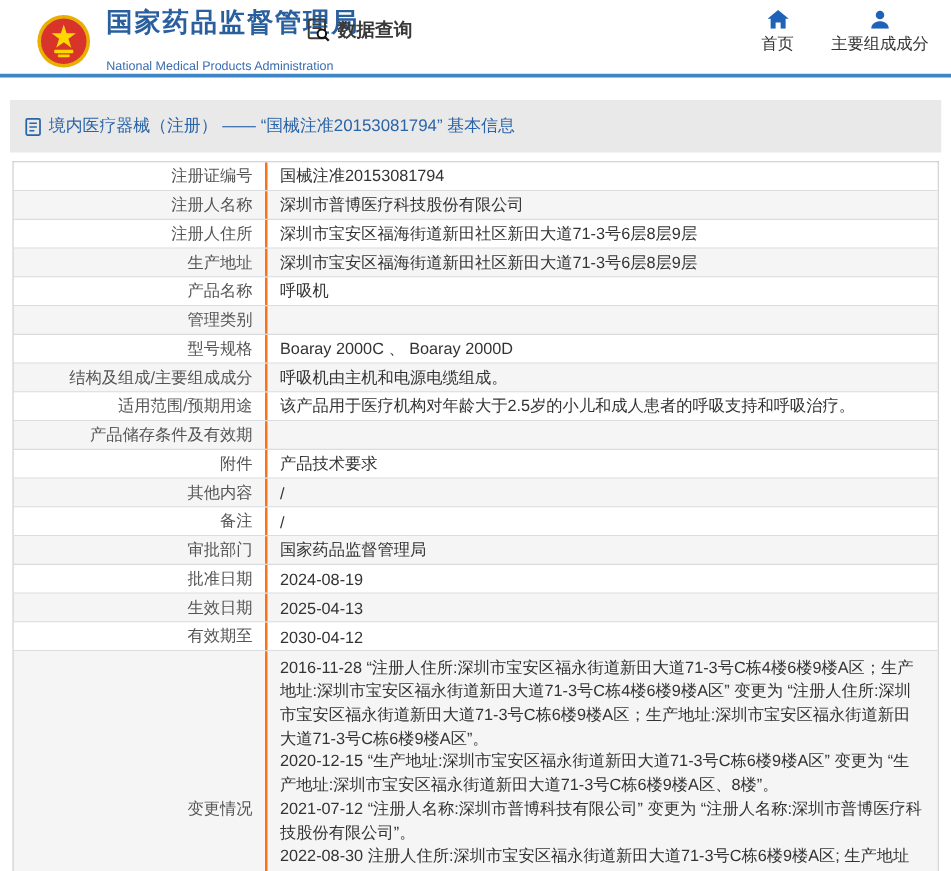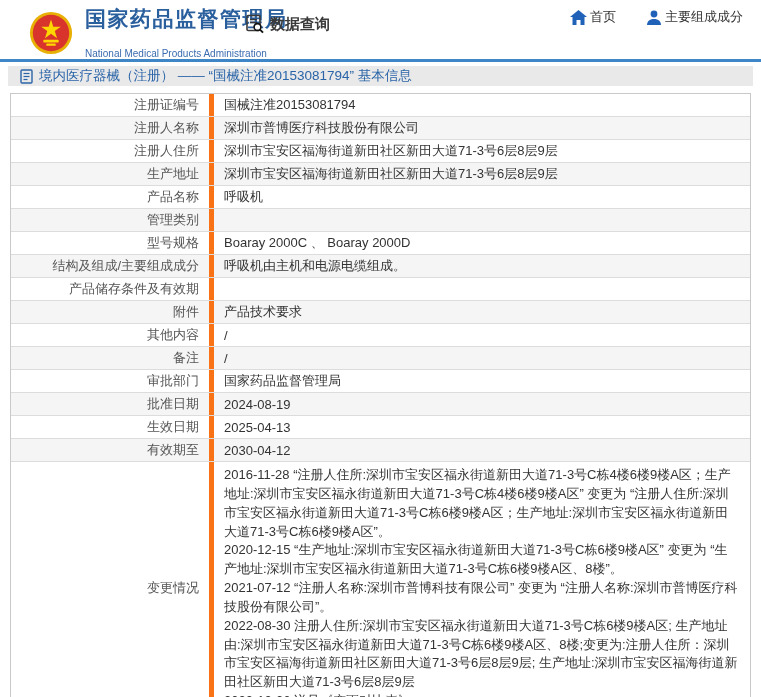--- a/index.html
+++ b/index.html
@@ -19,27 +19,27 @@
     border-bottom: 3px solid #3e86c6;
   }
   .brand { position:absolute; left:28px; top:7px; display:flex; align-items:center; }
   .emblem { width:46px; height:46px; flex:0 0 auto; }
   .brand-text { margin-left:11px; }
   .org-cn { font-size:21px; font-weight:bold; color:#2a5f9e; letter-spacing:1.5px; line-height:1.15; }
   .org-en { font-size:10px; color:#3b6cb0; margin-top:17px; }
   .data-query { position:absolute; left:245px; top:14px; display:flex; align-items:center; gap:5px;
     font-size:15px; color:#3a3a3a; font-weight:600; cursor:pointer; }
   .top-nav { position:absolute; right:18px; top:8px; display:flex; gap:30px; }
-  .top-nav .nav-item { display:flex; flex-direction:row; align-items:center; gap:3px; cursor:pointer; }
+  .top-nav .nav-item { display:flex; flex-direction:column; align-items:center; gap:3px; cursor:pointer; }
   .top-nav .nav-label { font-size:13px; color:#333; }
 
   
   .crumb-bar {
-    margin: 4px 8px 7px 8px;
-    height: 20px;
+    margin: 18px 8px 7px 8px;
+    height: 42px;
     background: #e9e9e9;
     display: flex; align-items: center;
     padding: 0 12px;
     gap: 6px;
   }
   .crumb-text { font-size:13.5px; color:#2a64a8; }
 
   
   .info-table {
     margin: 0 10px;
@@ -48,21 +48,21 @@
   }
   .trow { display:flex; border-bottom:1px solid #dcdcdc; background:#fff; }
   .trow:nth-child(even) { background:#f5f5f5; }
   .th {
     width: 203px; flex: 0 0 203px;
     display:flex; align-items:center; justify-content:flex-end;
     text-align:right;
     padding: 2px 10px;
     min-height: 21px;
     font-size: 13px; color:#555;
-    border-right: 5px solid #f97316;
+    border-right: 2px solid #f97316;
     gap:3px;
   }
   .td {
     flex: 1;
     display:flex; align-items:center;
     padding: 2px 10px;
     min-height: 21px;
     font-size: 13px; color:#333;
   }
   .td.multiline { white-space: pre-line; line-height: 1.45; padding-top:4px; padding-bottom:4px; }
@@ -154,20 +154,24 @@
     </div>
     <div class="trow">
       <div class="th">型号规格</div>
       <div class="td">Boaray 2000C 、 Boaray 2000D</div>
     </div>
     <div class="trow">
       <div class="th">结构及组成/主要组成成分</div>
       <div class="td">呼吸机由主机和电源电缆组成。</div>
     </div>
     <div class="trow">
+      <div class="th">适用范围/预期用途</div>
+      <div class="td">该产品用于医疗机构对年龄大于2.5岁的小儿和成人患者的呼吸支持和呼吸治疗。</div>
+    </div>
+    <div class="trow">
       <div class="th">产品储存条件及有效期</div>
       <div class="td"></div>
     </div>
     <div class="trow">
       <div class="th">附件</div>
       <div class="td">产品技术要求</div>
     </div>
     <div class="trow">
       <div class="th">其他内容</div>
       <div class="td">/</div>

